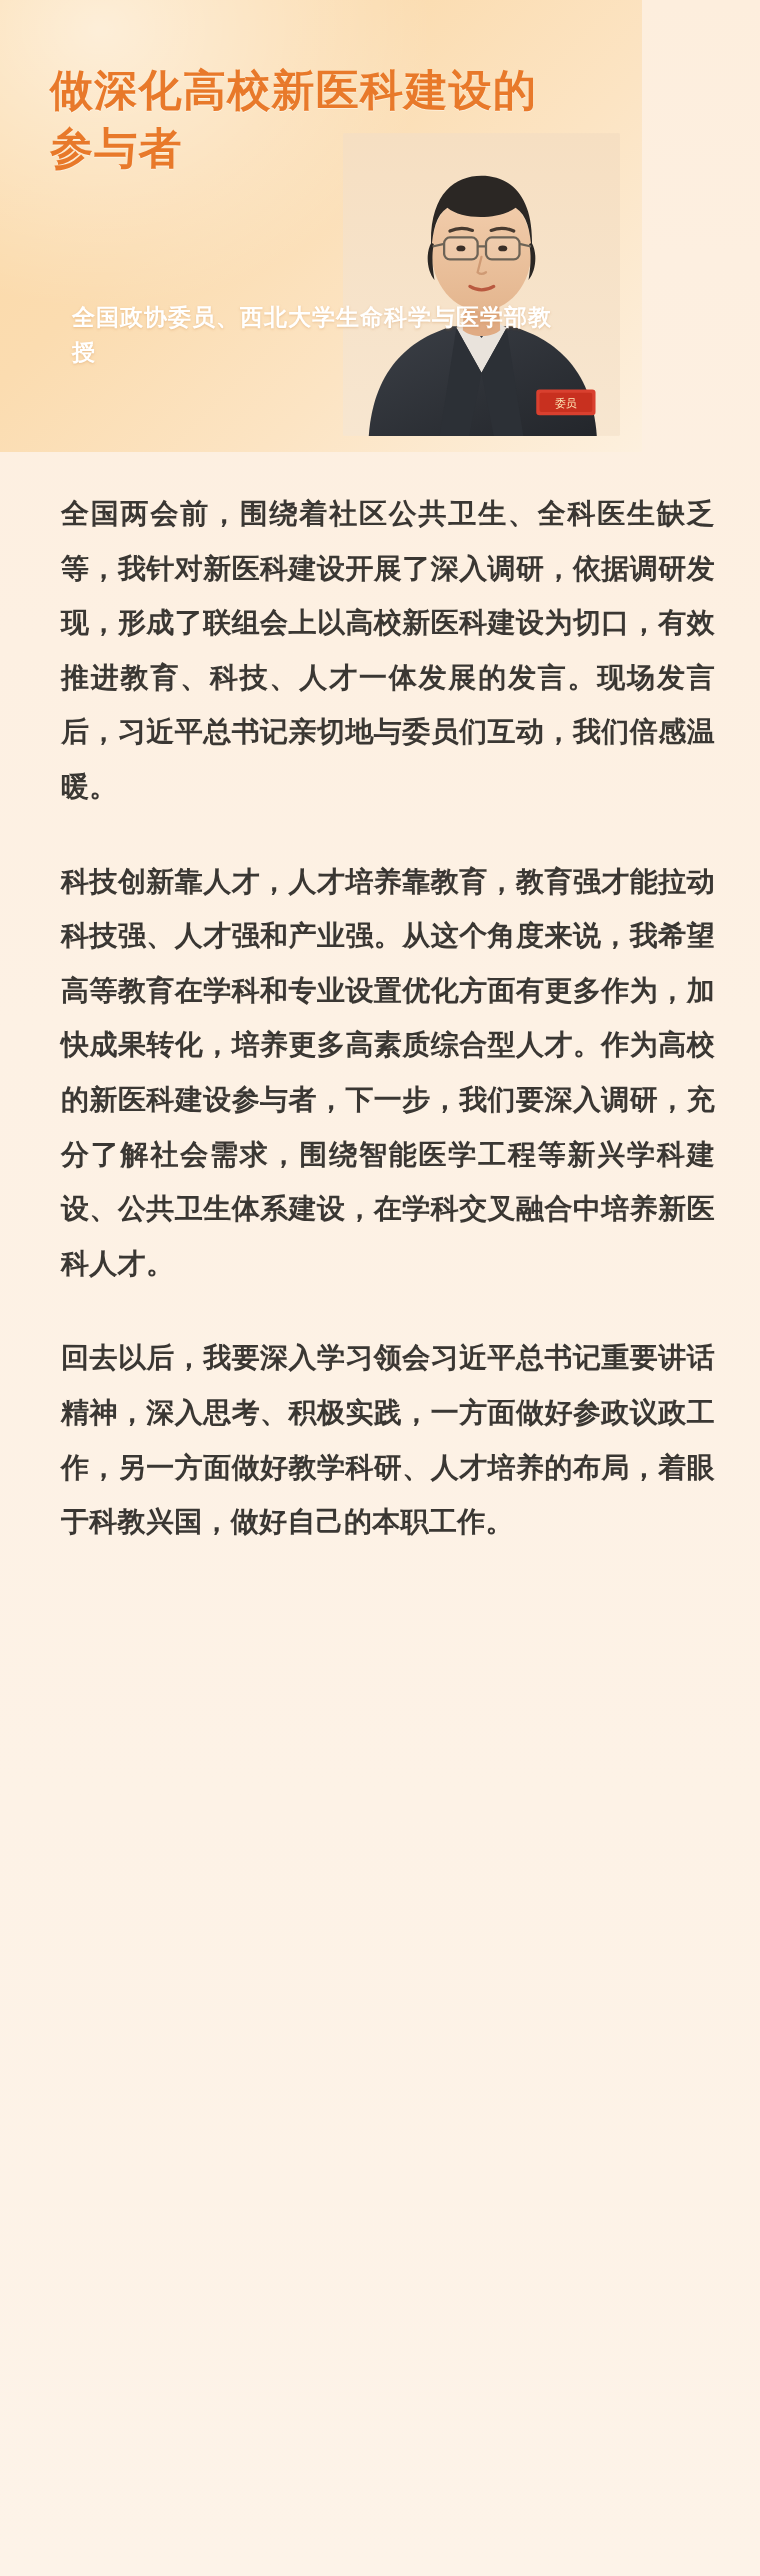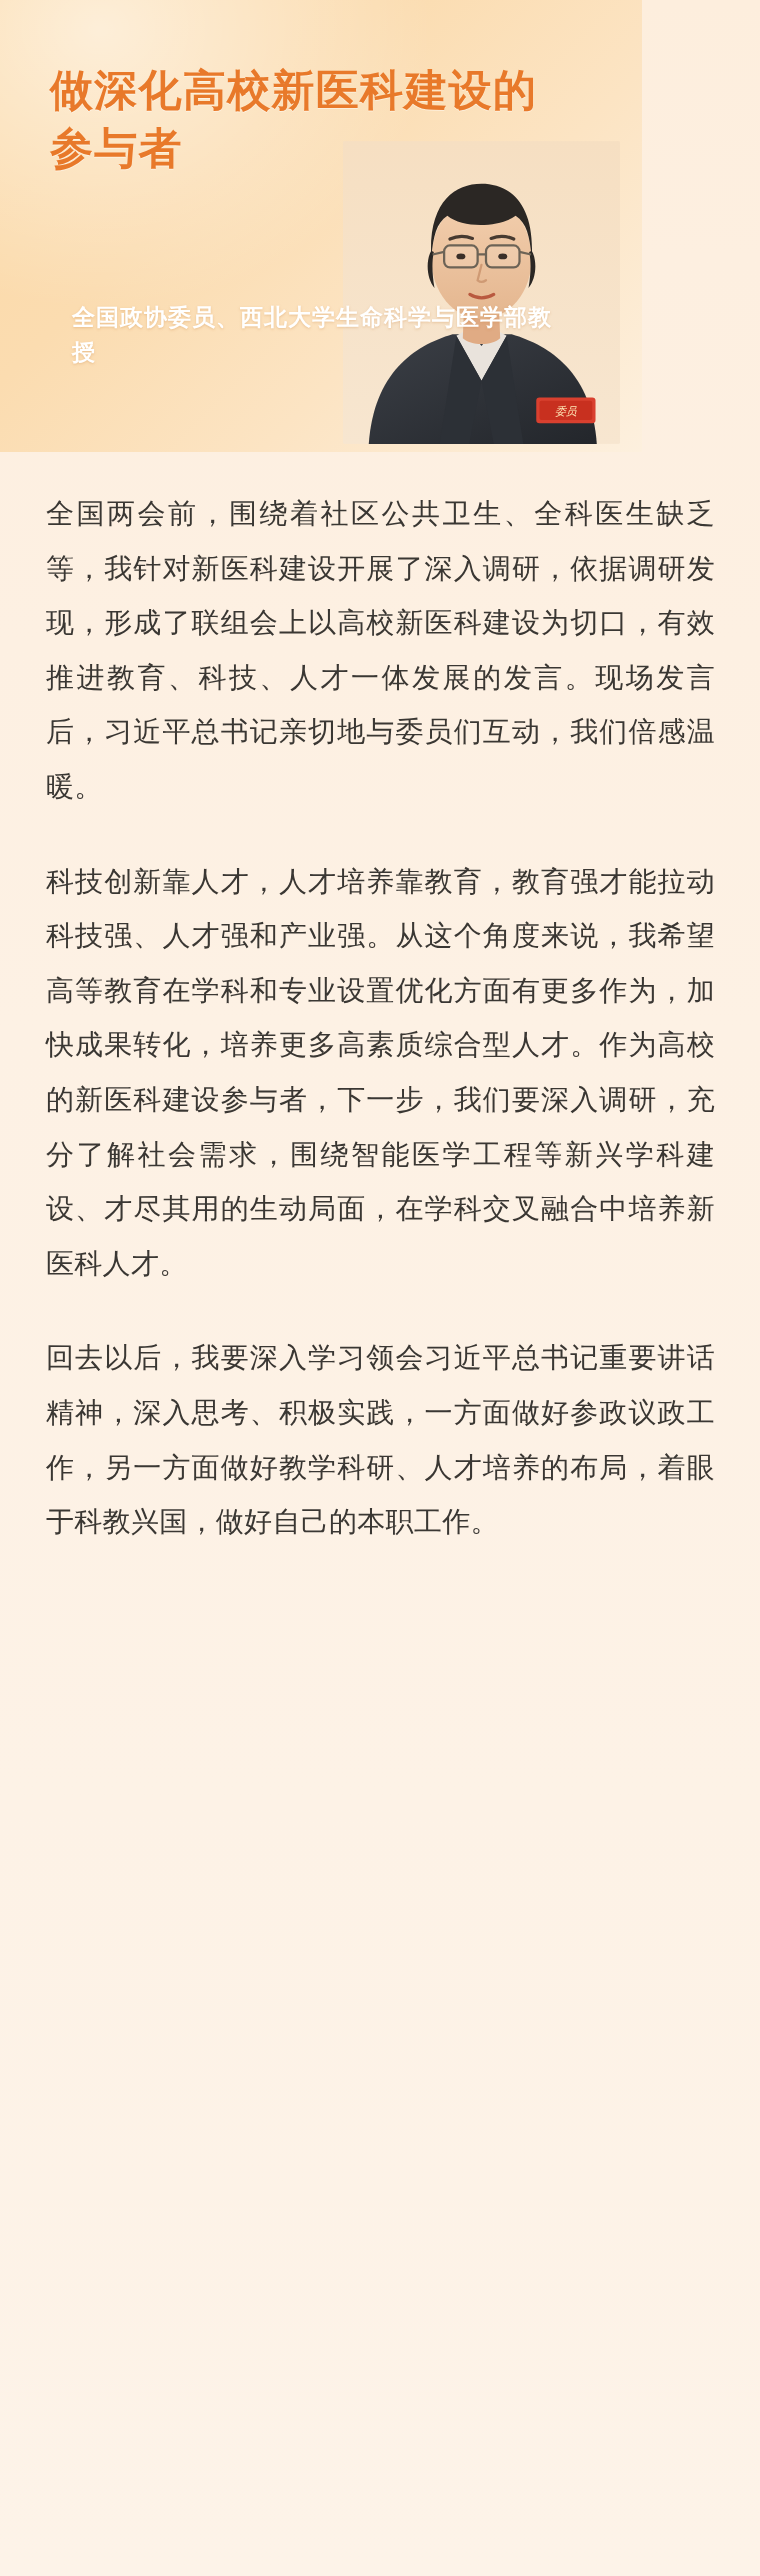--- a/index.html
+++ b/index.html
@@ -48,25 +48,24 @@
     font-size: 43px;
     line-height: 1.34;
     font-weight: 700;
     letter-spacing: 1.3px;
     text-shadow: 0 1.3px 0 rgba(255,255,255,0.45);
     z-index: 4;
   }
   .portrait {
     position: absolute;
     right: 22px;
-    bottom: 8px;
+    bottom: 16px;
     width: 277px;
     height: 303px;
     z-index: 2;
-    font-style: italic;
   }
   .portrait svg { display: block; width: 100%; height: 100%; }
 
   .byline-block {
     position: absolute;
     left: 50px;
     bottom: 83px;
     z-index: 5;
     width: 503px;
   }
@@ -84,21 +83,22 @@
     font-weight: 700;
     letter-spacing: 1px;
     line-height: 1.5;
     margin-top: 2.6px;
     text-shadow: 0 1.3px 2.6px rgba(200,130,60,0.35);
     margin-left: 22px;
   }
 
   
   .article {
-    padding: 35px 46px 0 46px;
+    padding: 35px 46px 0 61px;
+    font-weight: bold;
   }
   .article p {
     margin: 0 0 40px 0;
     color: #3a3733;
     font-size: 28px;
     line-height: 1.95;
     text-align: justify;
     text-justify: inter-ideograph;
     letter-spacing: 0.3px;
   }
@@ -176,18 +176,18 @@
       </svg>
     </div>
 
     <div class="byline-block">
       <div class="byline-role">全国政协委员、西北大学生命科学与医学部教授</div>
     </div>
   </div>
 
   <div class="article">
     <p>全国两会前，围绕着社区公共卫生、全科医生缺乏等，我针对新医科建设开展了深入调研，依据调研发现，形成了联组会上以高校新医科建设为切口，有效推进教育、科技、人才一体发展的发言。现场发言后，习近平总书记亲切地与委员们互动，我们倍感温暖。</p>
-    <p>科技创新靠人才，人才培养靠教育，教育强才能拉动科技强、人才强和产业强。从这个角度来说，我希望高等教育在学科和专业设置优化方面有更多作为，加快成果转化，培养更多高素质综合型人才。作为高校的新医科建设参与者，下一步，我们要深入调研，充分了解社会需求，围绕智能医学工程等新兴学科建设、才尽其用的生动局面，在学科交叉融合中培养新医科人才。</p>
+    <p>科技创新靠人才，人才培养靠教育，教育强才能拉动科技强、人才强和产业强。从这个角度来说，我希望高等教育在学科和专业设置优化方面有更多作为，加快成果转化，培养更多高素质综合型人才。作为高校的新医科建设参与者，下一步，我们要深入调研，充分了解社会需求，围绕智能医学工程等新兴学科建设、公共卫生体系建设，在学科交叉融合中培养新医科人才。</p>
     <p>回去以后，我要深入学习领会习近平总书记重要讲话精神，深入思考、积极实践，一方面做好参政议政工作，另一方面做好教学科研、人才培养的布局，着眼于科教兴国，做好自己的本职工作。</p>
   </div>
 
 </div>
 
 
 </body></html>

